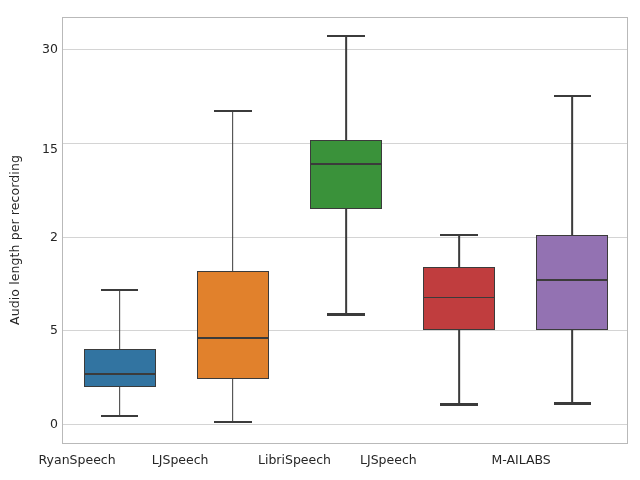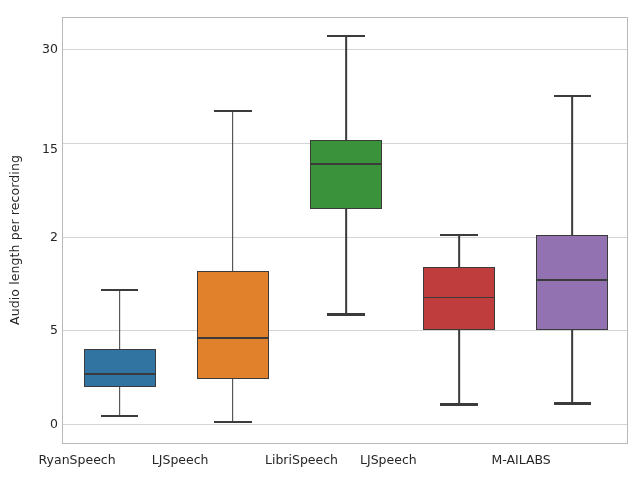--- a/index.html
+++ b/index.html
@@ -157,18 +157,18 @@
           <div class="cap" style="left: 490.68px; width: 37.44px; top: 384.438px;"></div>
           <div class="box" style="left: 473.4px; width: 72px; top: 216.625px; height: 95.625px; background: rgb(147, 114, 178); border-color: rgb(59, 59, 59);"></div>
           <div class="median" style="left: 473.4px; width: 72px; top: 260.688px; background: rgb(59, 59, 59);"></div>
         </div>
       </div>
   </div>
 
   <div id="xtick-labels">
       <div class="xtick-label" style="left: 118.6px;">RyanSpeech</div>
       <div class="xtick-label" style="left: 231.8px;">LJSpeech</div>
-      <div class="xtick-label" style="left: 345px;">LibriSpeech</div>
+      <div class="xtick-label" style="left: 338px;">LibriSpeech</div>
       <div class="xtick-label" style="left: 440px;">LJSpeech</div>
       <div class="xtick-label" style="left: 571.4px;">M-AILABS</div>
     </div>
 
 </div>
 
 </body></html>

